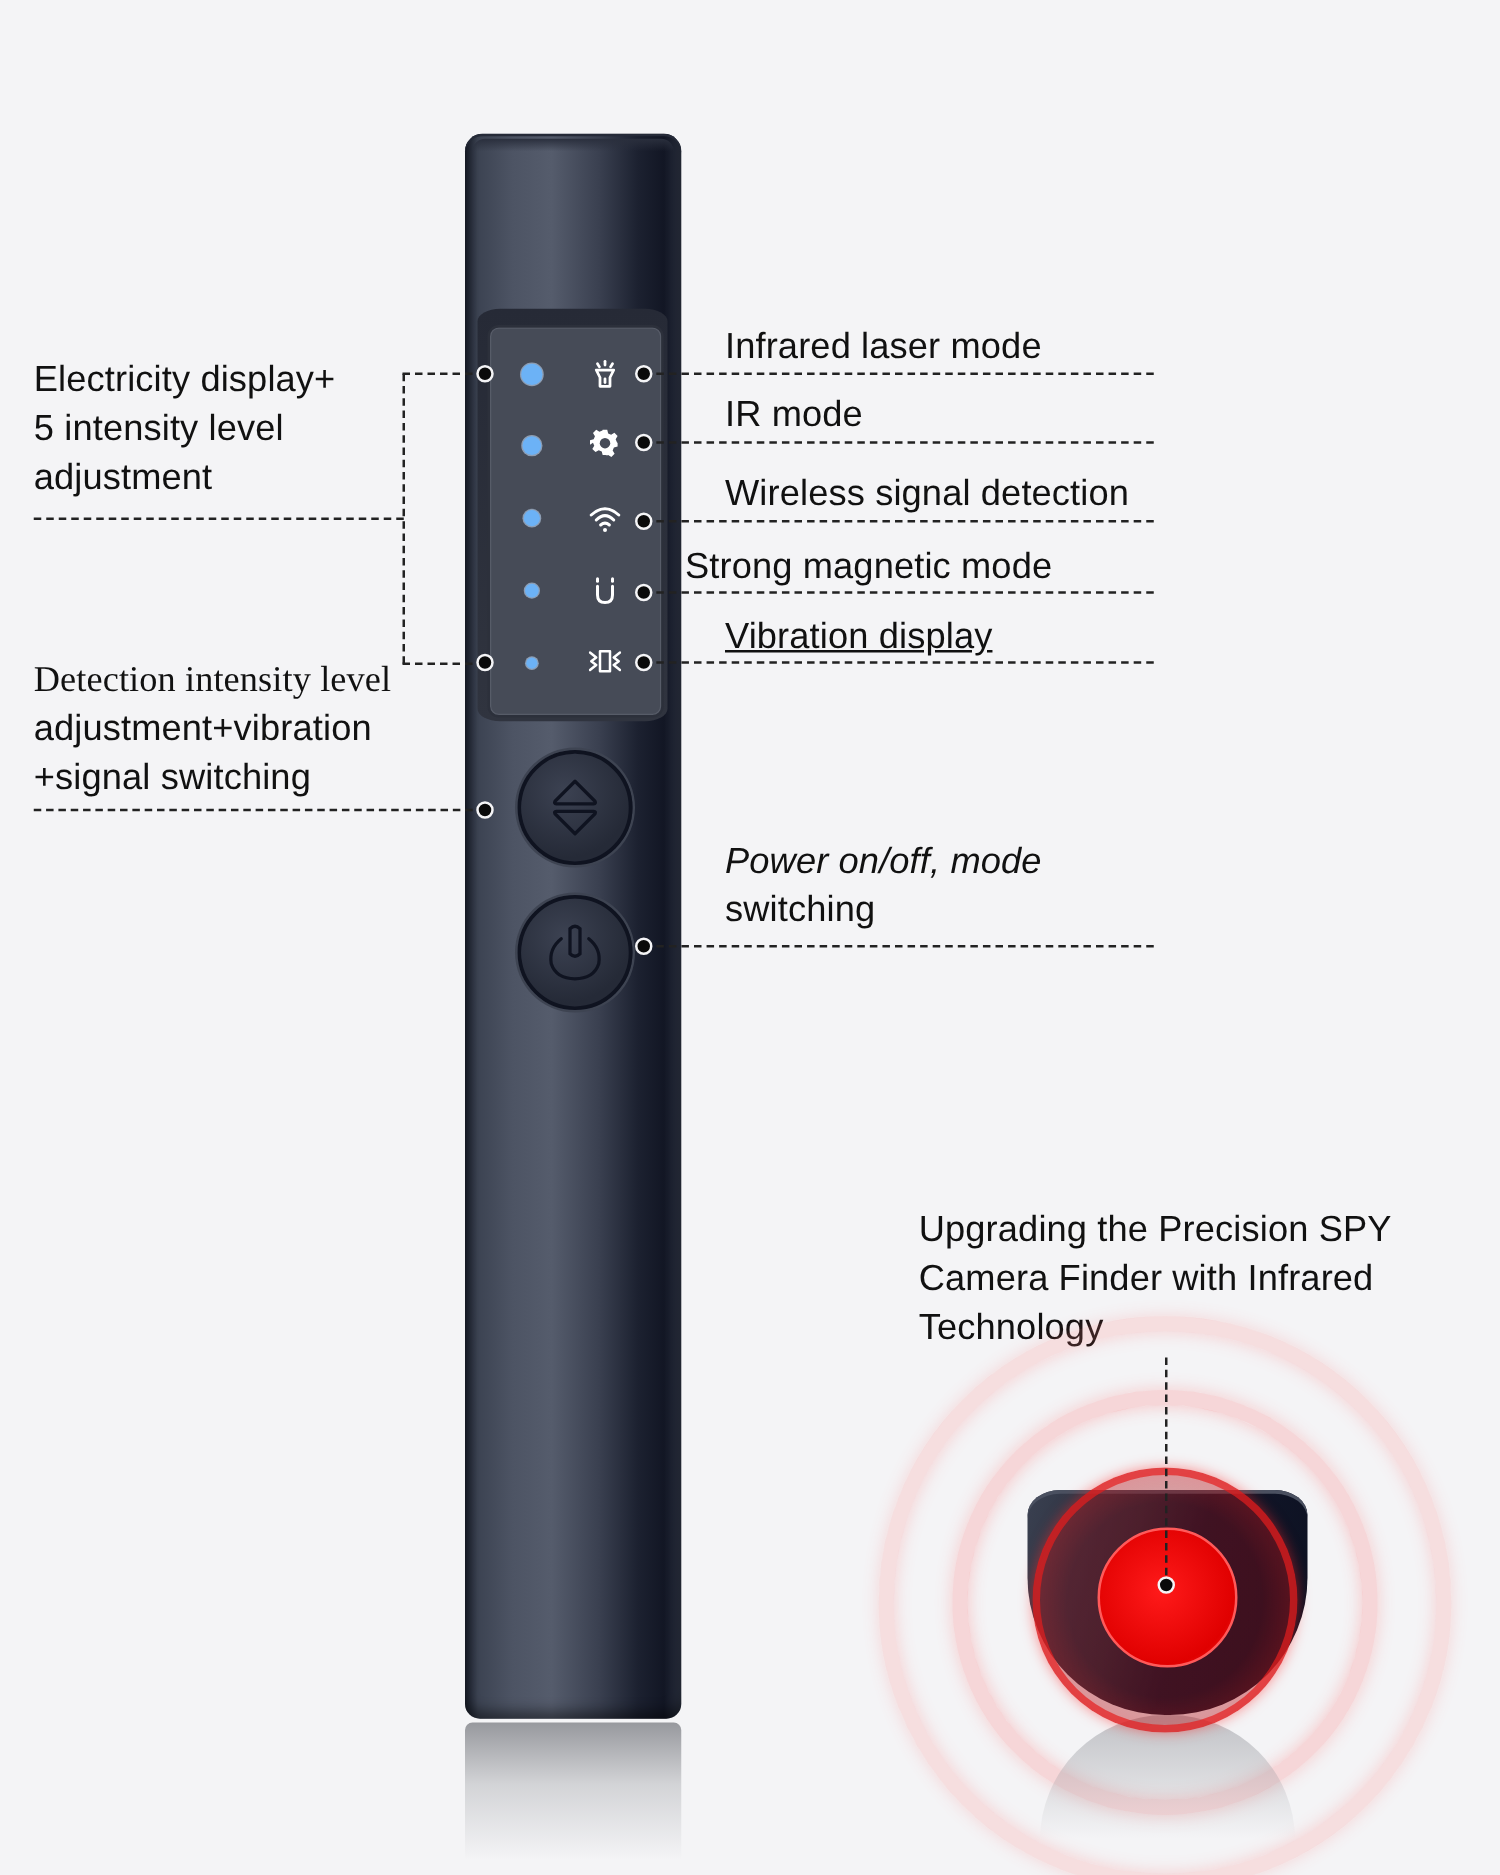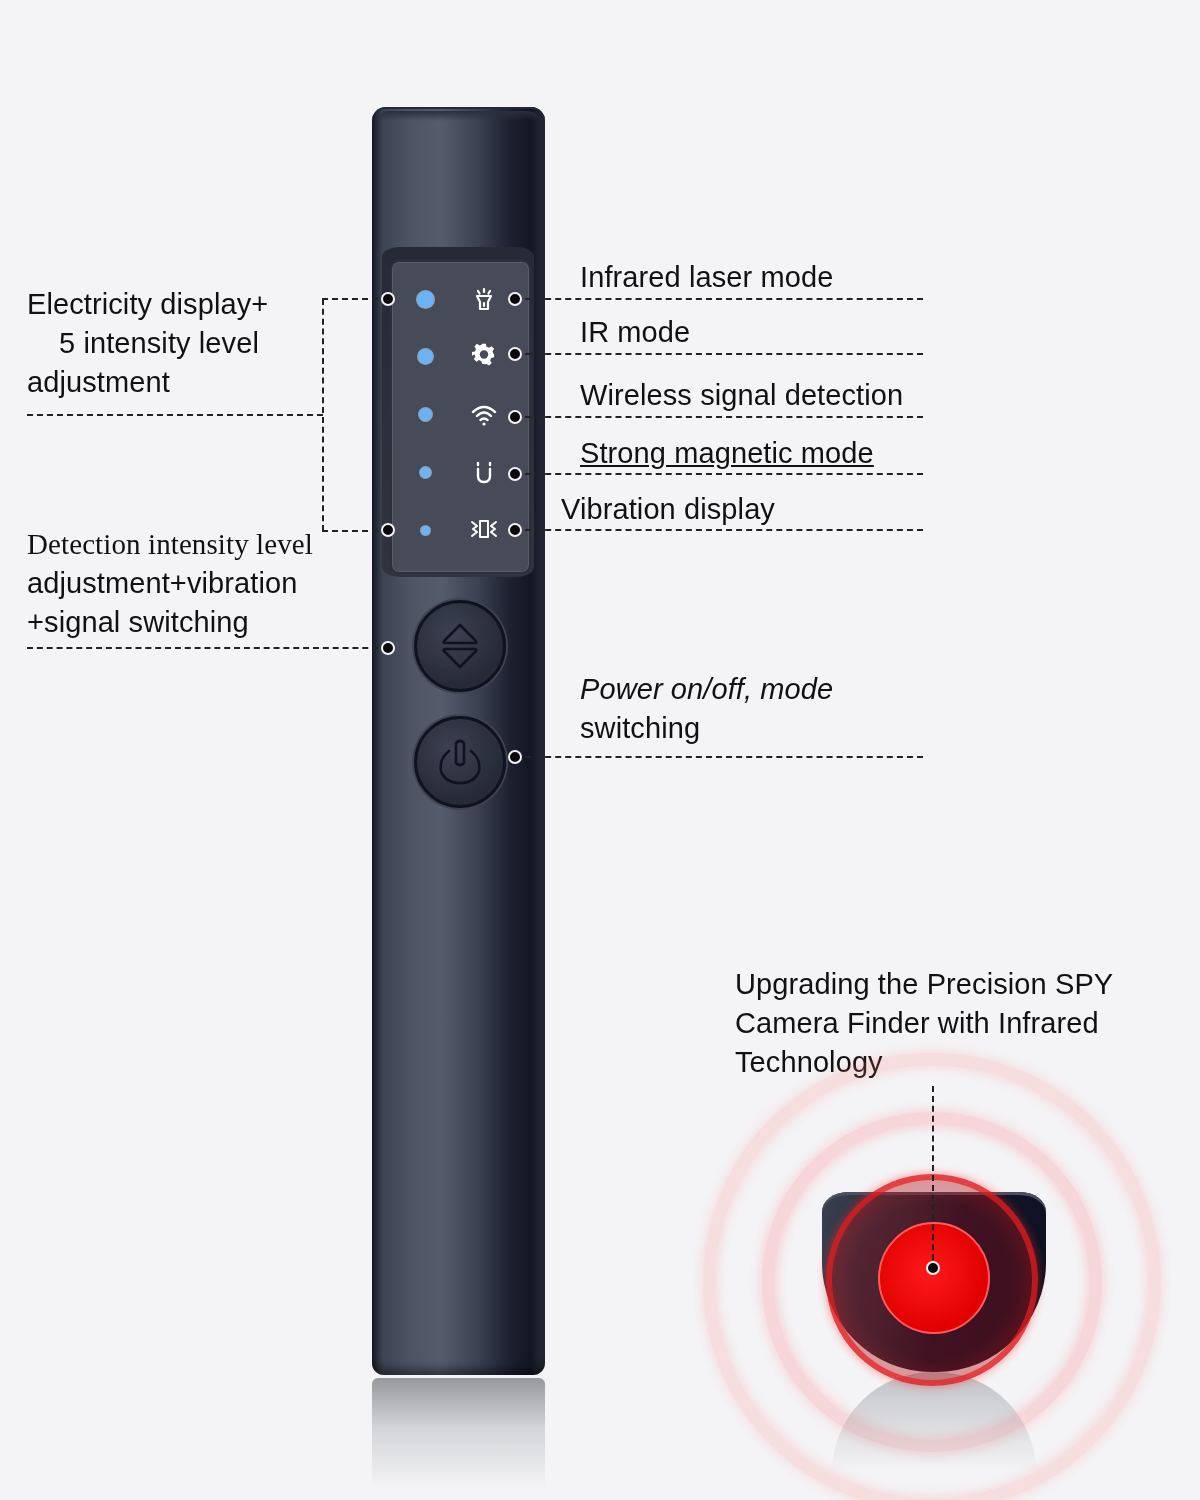--- a/index.html
+++ b/index.html
@@ -156,21 +156,21 @@
   </svg>
 </div>
 <div class="btn-round" style="left:414px;top:716px;">
   <svg viewBox="0 0 86 86" fill="none" stroke="#0f1320" stroke-width="2.6" stroke-linecap="round">
     <path d="M32 32 Q22 40 24 52 Q28 64 43 64 Q58 64 62 52 Q64 40 54 32"></path>
     <path d="M39 24 V44 Q43 48 47 44 V24 Q43 20 39 24 Z"></path>
   </svg>
 </div>
 
 <div class="label" style="left:27px;top:285px;">Electricity display+</div>
-<div class="label" style="left:27px;top:324px;margin-left:32px;">5 intensity level</div>
+<div class="label" style="left:27px;top:324px;">5 intensity level</div>
 <div class="label" style="left:27px;top:363px;">adjustment</div>
 
 <div class="hline" style="left:27px;top:414px;width:296px;"></div>
 <div class="vline" style="left:322px;top:299px;height:232px;"></div>
 <div class="hline" style="left:322px;top:298px;width:66px;"></div>
 <div class="hline" style="left:322px;top:530px;width:66px;"></div>
 <div class="anchor" style="left:388px;top:299px;"></div>
 <div class="anchor" style="left:388px;top:530px;"></div>
 
 <div class="label" style="left:27px;top:525px;font-family:Liberation Serif, serif;">Detection intensity level</div>
@@ -184,25 +184,25 @@
 <div class="anchor" style="left:515px;top:299px;"></div>
 
 <div class="label" style="left:580px;top:313px;">IR mode</div>
 <div class="hline" style="left:515px;top:353px;width:408px;"></div>
 <div class="anchor" style="left:515px;top:354px;"></div>
 
 <div class="label" style="left:580px;top:376px;">Wireless signal detection</div>
 <div class="hline" style="left:515px;top:416px;width:408px;"></div>
 <div class="anchor" style="left:515px;top:417px;"></div>
 
-<div class="label" style="left:580px;top:434px;text-decoration:underline;">Strong magnetic mode</div>
+<div class="label" style="left:548px;top:434px;">Strong magnetic mode</div>
 <div class="hline" style="left:515px;top:473px;width:408px;"></div>
 <div class="anchor" style="left:515px;top:474px;"></div>
 
-<div class="label" style="left:561px;top:490px;">Vibration display</div>
+<div class="label" style="left:580px;top:490px;text-decoration:underline;">Vibration display</div>
 <div class="hline" style="left:515px;top:529px;width:408px;"></div>
 <div class="anchor" style="left:515px;top:530px;"></div>
 
 <div class="label" style="left:580px;top:670px;font-style:italic;">Power on/off, mode</div>
 <div class="label" style="left:580px;top:709px;">switching</div>
 <div class="hline" style="left:515px;top:756px;width:408px;"></div>
 <div class="anchor" style="left:515px;top:757px;"></div>
 
 <div class="label" style="left:735px;top:965px;">Upgrading the Precision SPY</div>
 <div class="label" style="left:735px;top:1004px;">Camera Finder with Infrared</div>

